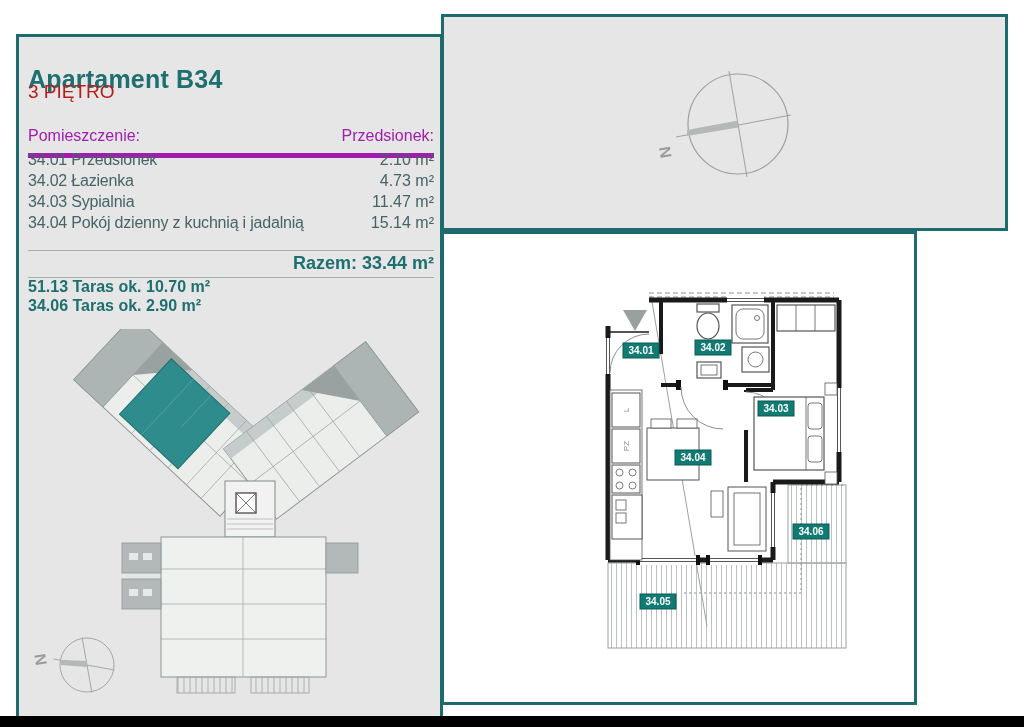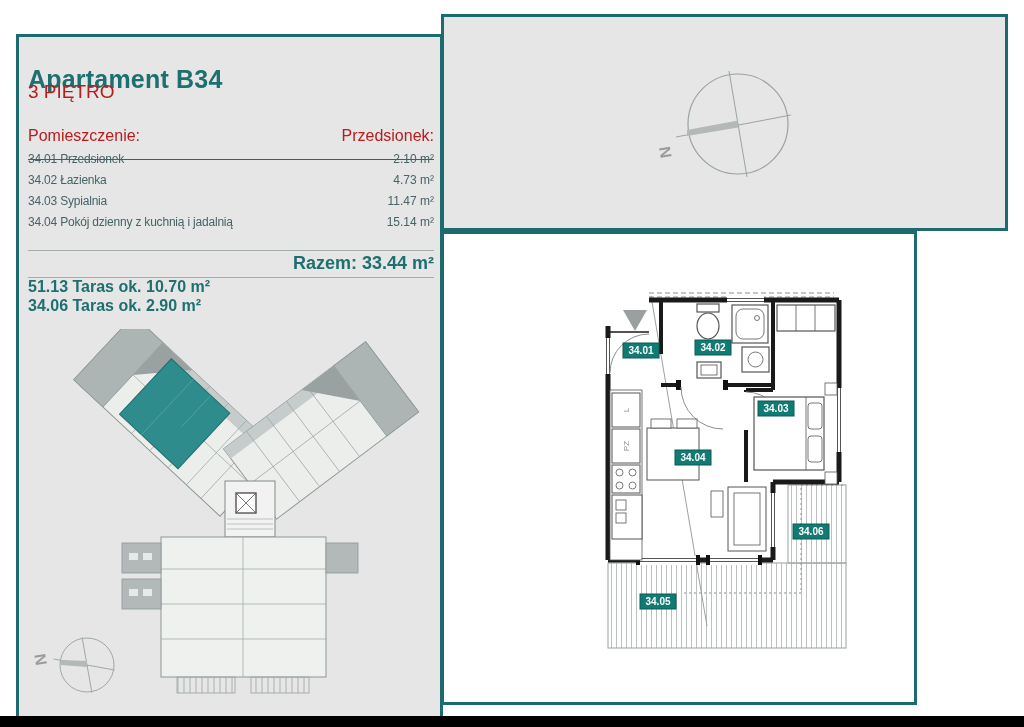--- a/index.html
+++ b/index.html
@@ -9,23 +9,23 @@
   .left-panel{left:16px;top:17px;width:427px;height:690px;background:#e5e6e5;margin-top:17px;}
   .compass-panel{left:441px;top:14px;width:567px;height:217px;background:#e5e6e5;}
   .plan-panel{left:441px;top:231px;width:476px;height:474px;background:#ffffff;}
   .bottom-bar{position:absolute;left:0;top:716px;width:1024px;height:11px;background:#000;}
 
   .apt-title{position:absolute;left:9px;top:11px;font-size:25px;font-weight:bold;
              color:#1d6f70;letter-spacing:.2px;}
   .floor-label{position:absolute;left:9px;top:44px;font-size:19px;color:#b91c1c;}
 
   .tbl-header{position:absolute;left:9px;right:6px;top:90px;display:flex;
-              justify-content:space-between;font-size:16px;color:#b91c1c;
-              border-bottom:1px solid #a21caf;padding-bottom:14px;}
-  .rooms{position:absolute;left:9px;right:6px;top:112px;font-size:12px;color:#476368;}
+              justify-content:space-between;font-size:16px;color:#a21caf;
+              border-bottom:5px solid #a21caf;padding-bottom:8px;}
+  .rooms{position:absolute;left:9px;right:6px;top:112px;font-size:16px;color:#476368;}
   .room-row{display:flex;justify-content:space-between;line-height:21px;white-space:nowrap;}
   .room-row .lbl{letter-spacing:-.2px;}
   .total-row{position:absolute;left:9px;right:6px;top:213px;text-align:right;
              font-size:18px;font-weight:bold;color:#1d6f70;
              border-top:1px solid #a3adad;border-bottom:1px solid #a3adad;padding:2px 0 3px;}
   .terraces{position:absolute;left:9px;right:6px;top:240px;font-size:16px;font-weight:bold;
             color:#1d6f70;line-height:19px;}
 
   .building-svg{position:absolute;left:0;top:292px;}
   .mini-compass-svg{position:absolute;left:6px;bottom:10px;}

